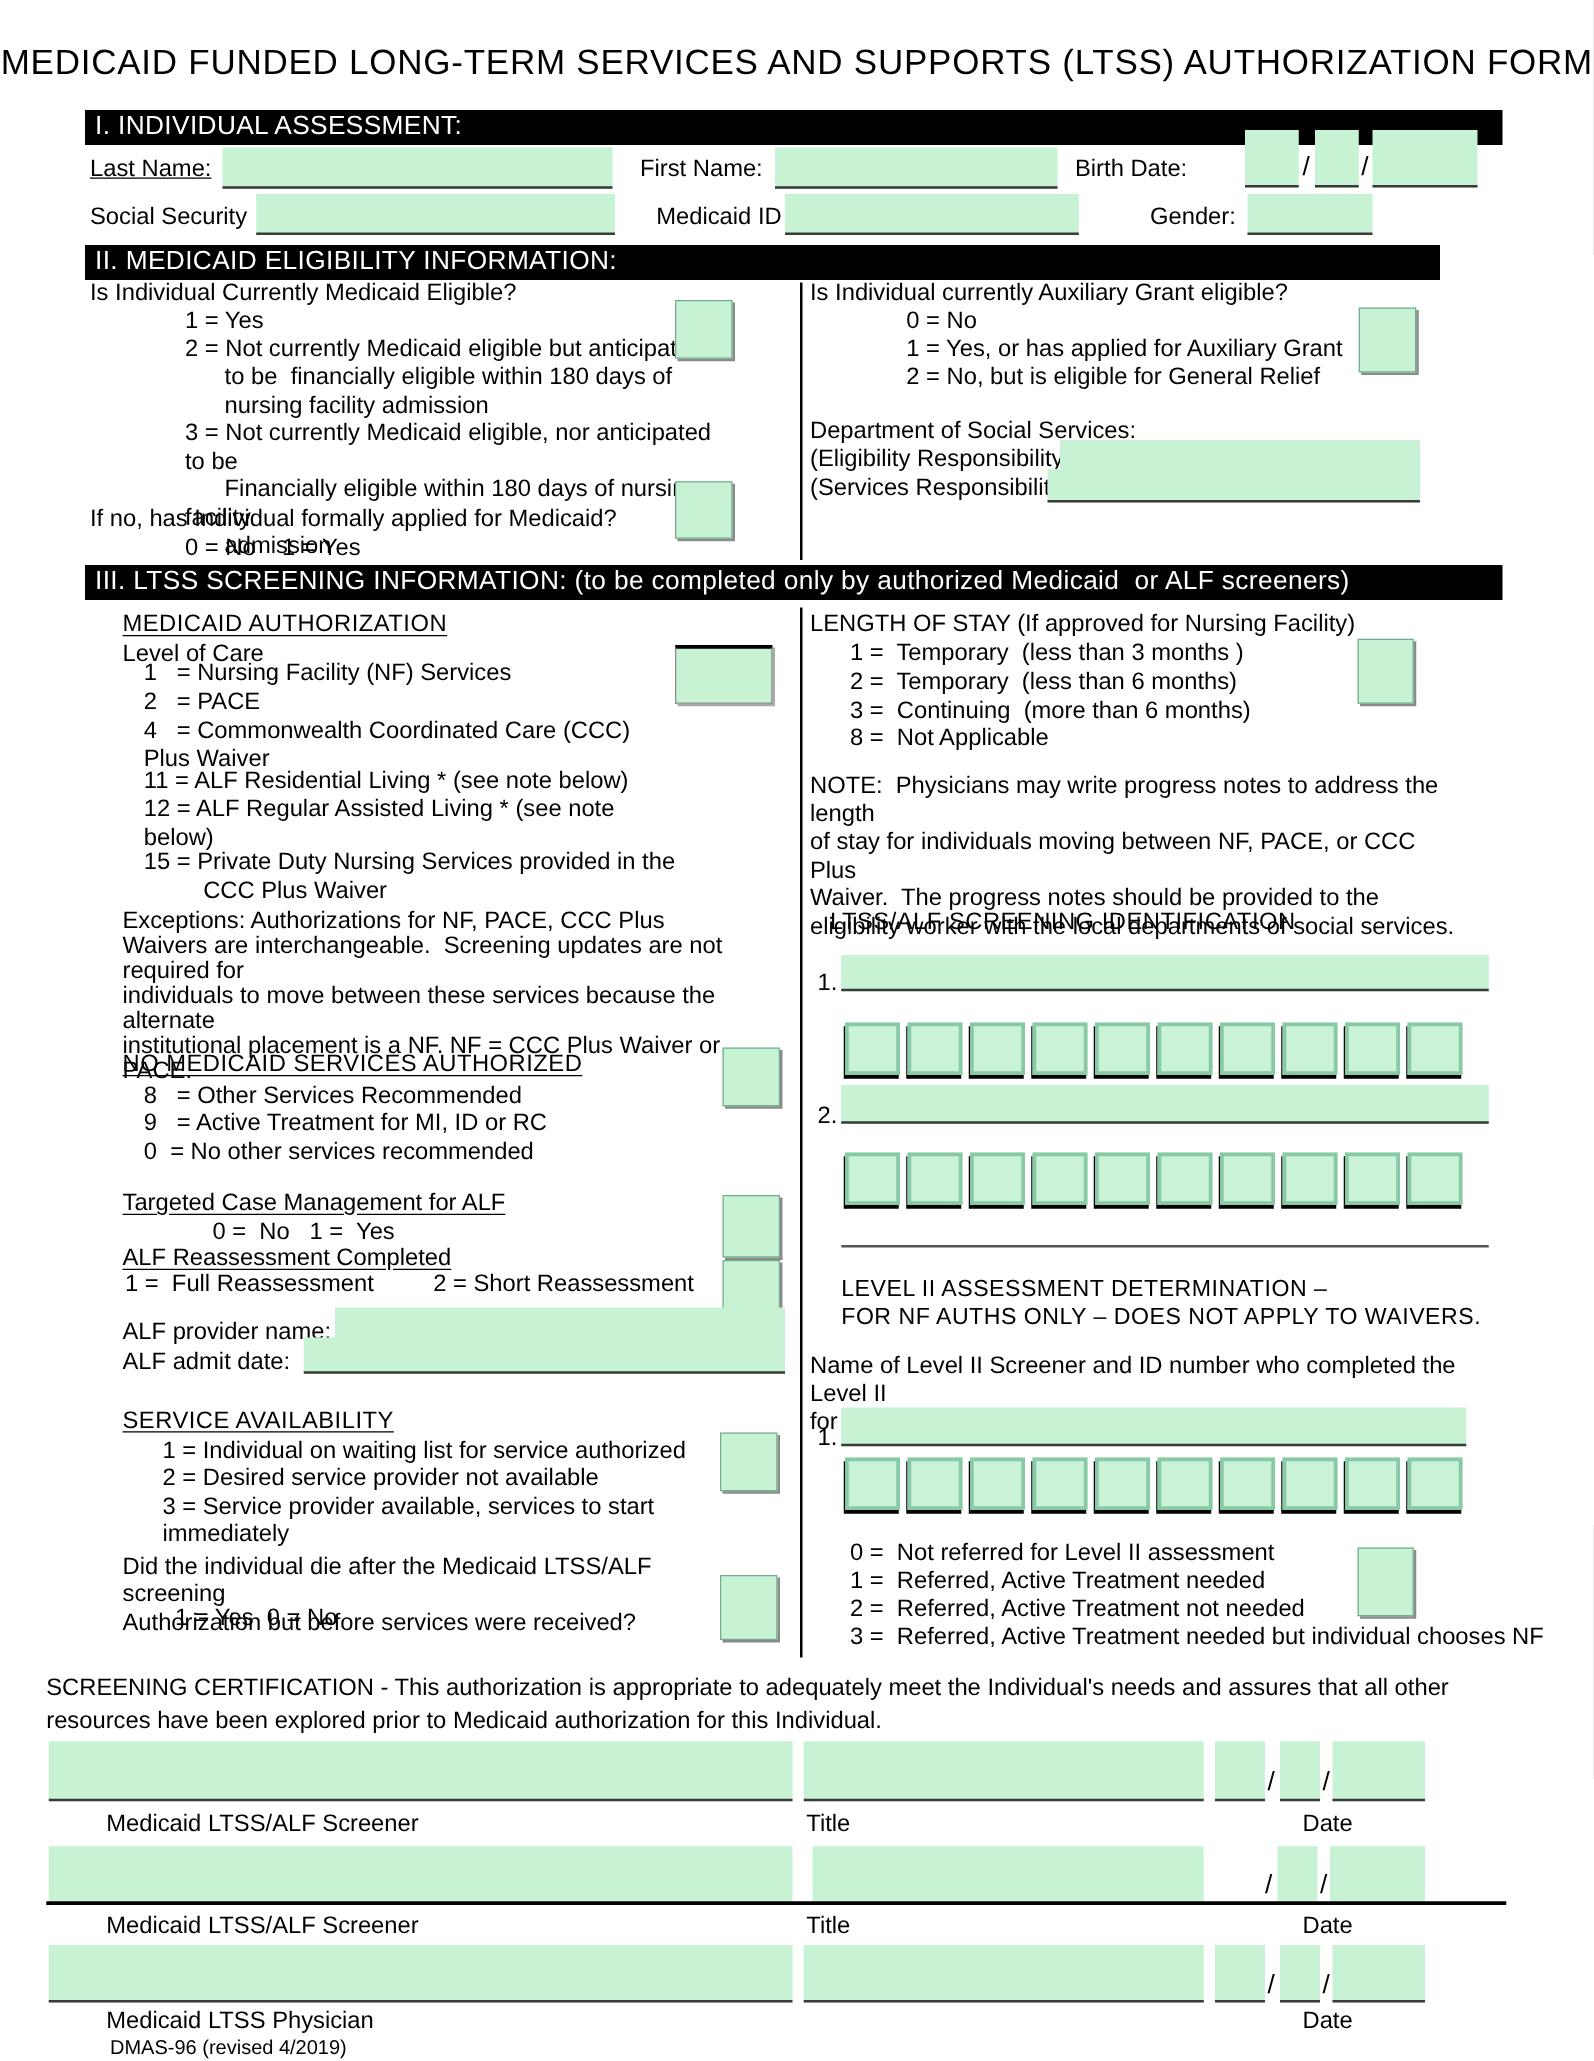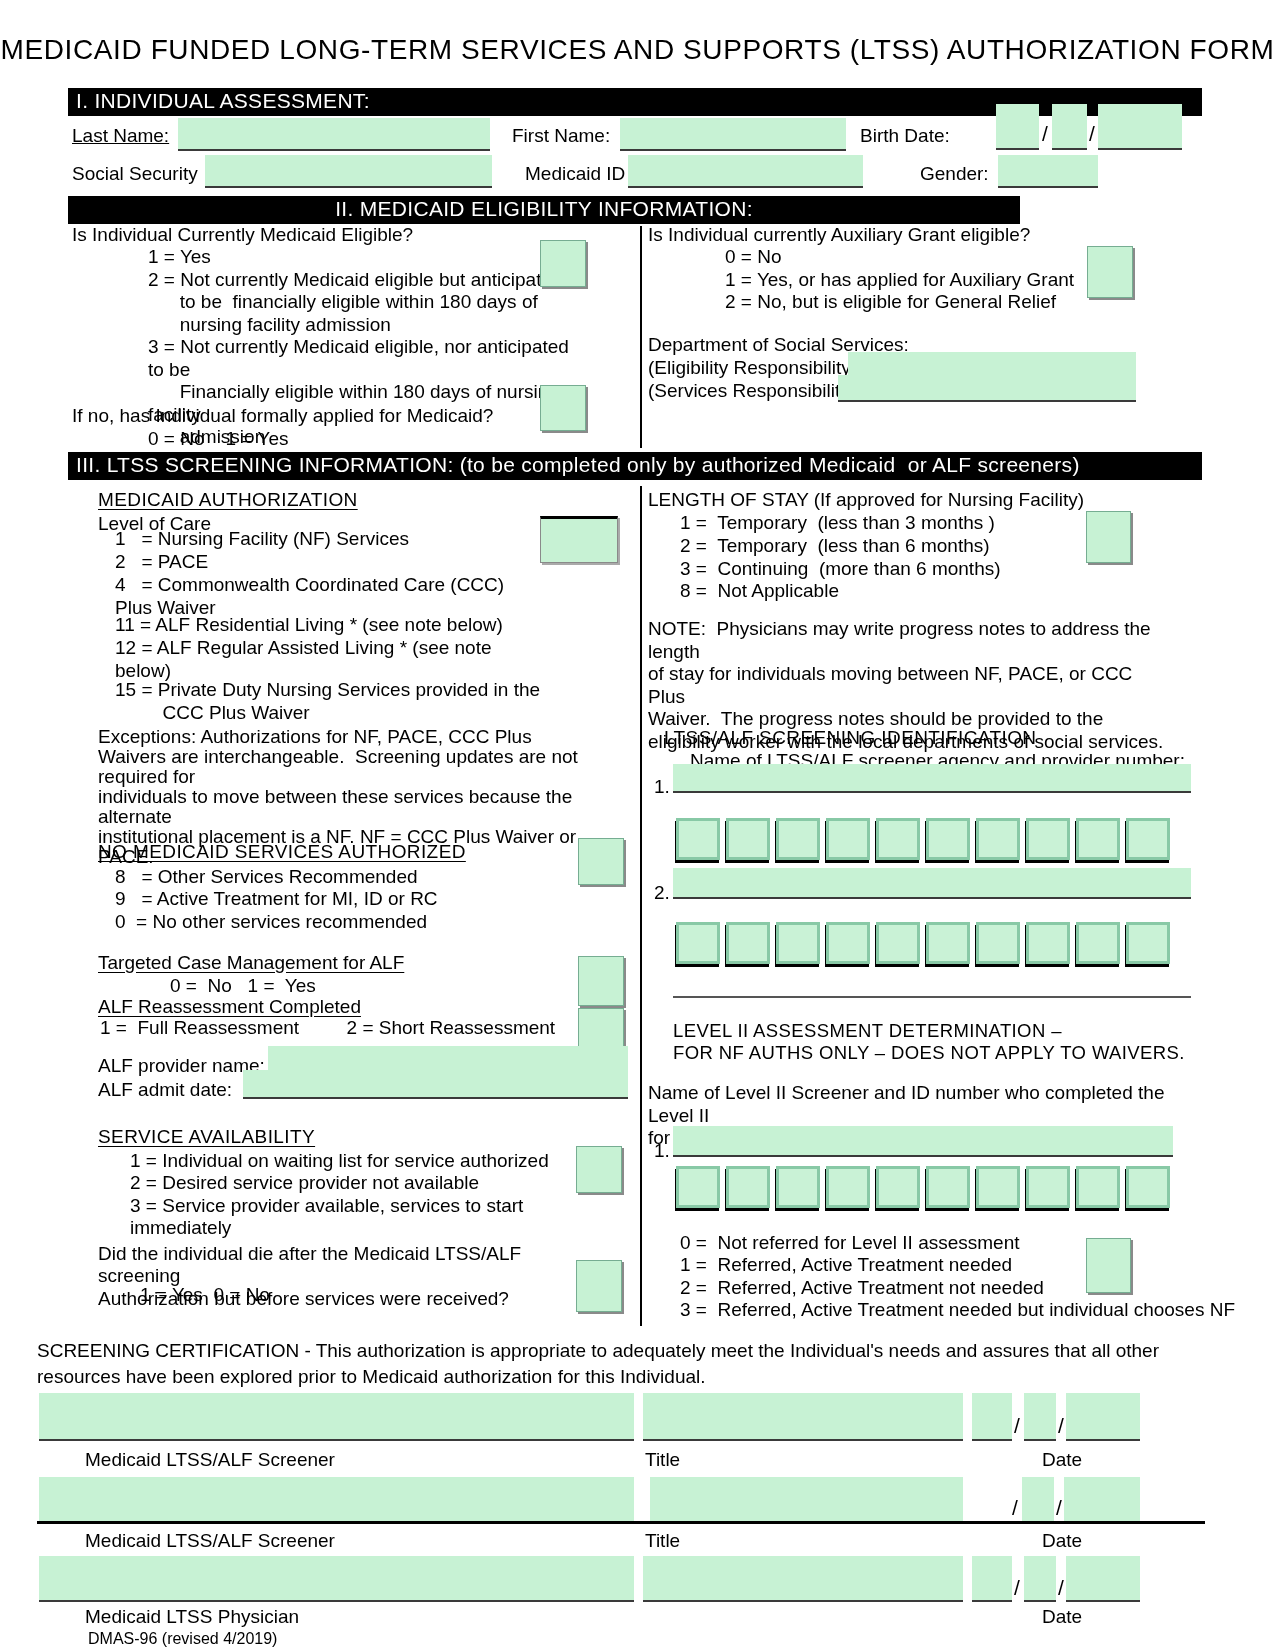--- a/index.html
+++ b/index.html
@@ -61,21 +61,21 @@
   <div class="abs slash" style="left:1089px; top:122px;">/</div>
   <div class="abs fld" style="left:1098px; top:104px; width:84px; height:46px;"></div>
 
   <div class="abs t" style="left:72px; top:163px;">Social Security</div>
   <div class="abs fld" style="left:205px; top:155px; width:287px; height:33px;"></div>
   <div class="abs t" style="left:525px; top:163px;">Medicaid ID</div>
   <div class="abs fld" style="left:628px; top:155px; width:235px; height:33px;"></div>
   <div class="abs t" style="left:920px; top:163px;">Gender:</div>
   <div class="abs fld" style="left:998px; top:155px; width:100px; height:33px;"></div>
 
-  <div class="abs bar" style="left:68px; top:196px; width:952px;text-align:center;">II. MEDICAID ELIGIBILITY INFORMATION:</div>
+  <div class="abs bar" style="left:68px; top:196px; width:1084px;">II. MEDICAID ELIGIBILITY INFORMATION:</div>
   <div class="abs vdiv" style="left:640px; top:226px; height:222px;"></div>
 
   <div class="abs t" style="left:72px; top:224px;">Is Individual Currently Medicaid Eligible?</div>
   <div class="abs ml" style="left:148px; top:246px; width:440px;">1 = Yes
 2 = Not currently Medicaid eligible but anticipated
       to be  financially eligible within 180 days of
       nursing facility admission
 3 = Not currently Medicaid eligible, nor anticipated to be
       Financially eligible within 180 days of nursing facility
       admission</div>
@@ -149,21 +149,20 @@
 3 =  Continuing  (more than 6 months)
 8 =  Not Applicable</div>
   <div class="abs cb" style="left:1086px; top:511px; width:45px; height:52px;"></div>
 
   <div class="abs ml" style="left:648px; top:618px; width:520px; line-height:22.6px;">NOTE:  Physicians may write progress notes to address the length
 of stay for individuals moving between NF, PACE, or CCC Plus
 Waiver.  The progress notes should be provided to the
 eligibility worker with the local departments of social services.</div>
 
   <div class="abs t caps" style="left:664px; top:727px;">LTSS/ALF SCREENING IDENTIFICATION</div>
-  <div class="abs t" style="left:690px; top:750px;">Name of LTSS/ALF screener agency and provider number:</div>
 
   <div class="abs t" style="left:654px; top:776px;">1.</div>
   <div class="abs fld" style="left:673px; top:764px; width:518px; height:29px;"></div>
   <div class="abs strip" style="left:676px; top:818px;">
     <div class="dbx"></div>
       <div class="dbx"></div>
       <div class="dbx"></div>
       <div class="dbx"></div>
       <div class="dbx"></div>
       <div class="dbx"></div>

